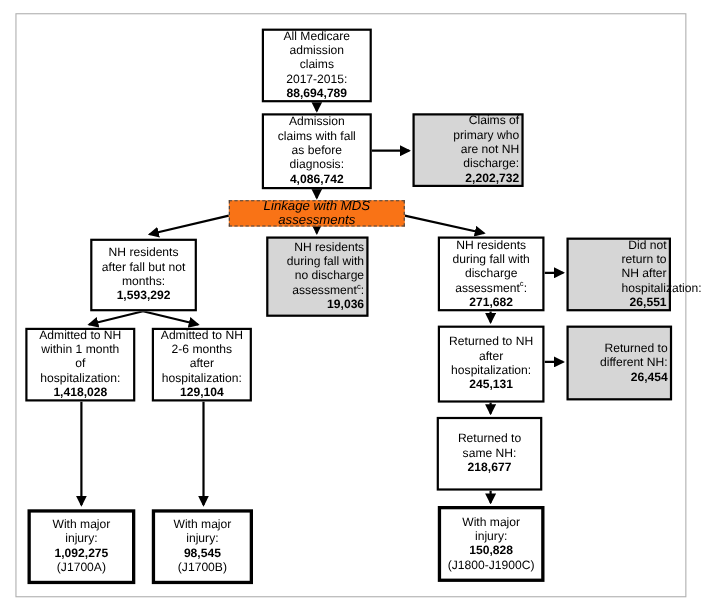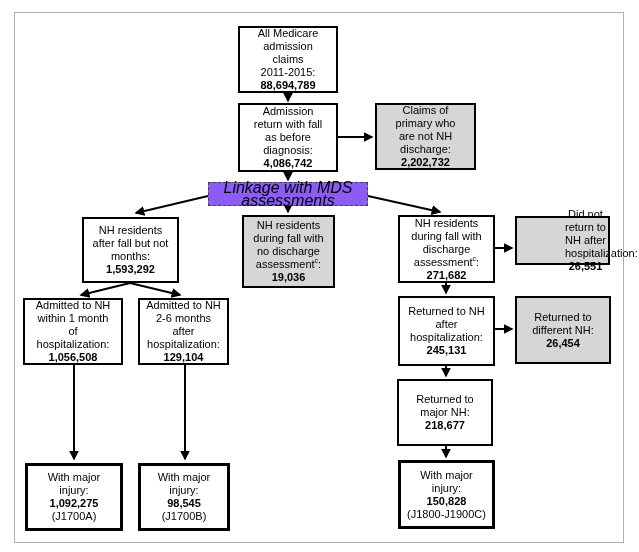--- a/index.html
+++ b/index.html
@@ -11,23 +11,23 @@
   .frame{position:absolute;left:14px;top:12px;width:608px;height:529px;border:1px solid var(--frame);background:#ffffff;}
   #arrow-layer{position:absolute;left:0;top:0;width:639px;height:552px;pointer-events:none;}
   #node-layer{position:absolute;left:0;top:0;width:639px;height:552px;}
   .node{
     position:absolute;box-sizing:border-box;background:var(--box-fill);
     border:2px solid var(--border);
     display:flex;flex-direction:column;justify-content:center;align-items:center;
     text-align:center;font-size:11px;line-height:13px;color:#000;
     padding:1px 2px;
   }
-  .node.gray{background:var(--gray-fill);border-width:2px;}
+  .node.gray{background:var(--gray-fill);border-width:2px;text-align:right;}
   .node.bold{border-width:3px;}
-  .node.dashed{border:1px dashed #444;font-style:italic;font-size:16px;background:#8b5cf6;}
+  .node.dashed{border:1px dashed #444;font-style:italic;font-size:12px;background:#f97316;}
   .node .line{width:100%;}
   .node .line.b{font-weight:bold;}
   .node sup{font-size:7px;line-height:0;vertical-align:super;}
   line.arrow{stroke:#000;stroke-width:2;}
 </style>
 </head>
 <body>
 
 <div class="canvas">
   <div class="frame"></div>
@@ -51,26 +51,26 @@
       <line x1="446" y1="283" x2="446" y2="293" class="arrow" marker-end="url(#ah)"></line>
       <line x1="495" y1="329" x2="512" y2="329" class="arrow" marker-end="url(#ah)"></line>
       <line x1="446" y1="362" x2="446" y2="376" class="arrow" marker-end="url(#ah)"></line>
       <line x1="446" y1="446" x2="446" y2="457" class="arrow" marker-end="url(#ah)"></line>
     </svg>
   <div id="node-layer">
       <div class="node white" style="left: 238px; top: 26px; width: 100px; height: 67px;">
         <div class="line">All Medicare</div>
         <div class="line">admission</div>
         <div class="line">claims</div>
-        <div class="line">2011-2015:</div>
+        <div class="line">2017-2015:</div>
         <div class="line b">88,694,789</div>
       </div>
       <div class="node white" style="left: 238px; top: 103px; width: 100px; height: 69px;">
         <div class="line">Admission</div>
-        <div class="line">return with fall</div>
+        <div class="line">claims with fall</div>
         <div class="line">as before</div>
         <div class="line">diagnosis:</div>
         <div class="line b">4,086,742</div>
       </div>
       <div class="node gray" style="left: 375px; top: 103px; width: 101px; height: 67px;">
         <div class="line">Claims of</div>
         <div class="line">primary who</div>
         <div class="line">are not NH</div>
         <div class="line">discharge:</div>
         <div class="line b">2,202,732</div>
@@ -91,32 +91,32 @@
         <div class="line">assessment<sup>c</sup>:</div>
         <div class="line b">19,036</div>
       </div>
       <div class="node white" style="left: 398px; top: 215px; width: 97px; height: 68px;">
         <div class="line">NH residents</div>
         <div class="line">during fall with</div>
         <div class="line">discharge</div>
         <div class="line">assessment<sup>c</sup>:</div>
         <div class="line b">271,682</div>
       </div>
-      <div class="node gray" style="left: 515px; top: 216px; width: 95px; height: 49px; padding-left: 48px;">
+      <div class="node gray" style="left: 515px; top: 216px; width: 95px; height: 67px; padding-left: 48px;">
         <div class="line">Did not return to</div>
         <div class="line">NH after</div>
         <div class="line">hospitalization:</div>
         <div class="line b">26,551</div>
       </div>
       <div class="node white" style="left: 23px; top: 298px; width: 100px; height: 67px;">
         <div class="line">Admitted to NH</div>
         <div class="line">within 1 month</div>
         <div class="line">of</div>
         <div class="line">hospitalization:</div>
-        <div class="line b">1,056,508</div>
+        <div class="line b">1,418,028</div>
       </div>
       <div class="node white" style="left: 138px; top: 298px; width: 91px; height: 67px;">
         <div class="line">Admitted to NH</div>
         <div class="line">2-6 months</div>
         <div class="line">after</div>
         <div class="line">hospitalization:</div>
         <div class="line b">129,104</div>
       </div>
       <div class="node white" style="left: 398px; top: 296px; width: 97px; height: 70px;">
         <div class="line">Returned to NH</div>
@@ -124,21 +124,21 @@
         <div class="line">hospitalization:</div>
         <div class="line b">245,131</div>
       </div>
       <div class="node gray" style="left: 515px; top: 296px; width: 96px; height: 68px;">
         <div class="line">Returned to</div>
         <div class="line">different NH:</div>
         <div class="line b">26,454</div>
       </div>
       <div class="node white" style="left: 397px; top: 379px; width: 96px; height: 67px;">
         <div class="line">Returned to</div>
-        <div class="line">major NH:</div>
+        <div class="line">same NH:</div>
         <div class="line b">218,677</div>
       </div>
       <div class="node bold" style="left: 25px; top: 463px; width: 98px; height: 68px;">
         <div class="line">With major</div>
         <div class="line">injury:</div>
         <div class="line b">1,092,275</div>
         <div class="line">(J1700A)</div>
       </div>
       <div class="node bold" style="left: 138px; top: 463px; width: 92px; height: 68px;">
         <div class="line">With major</div>

